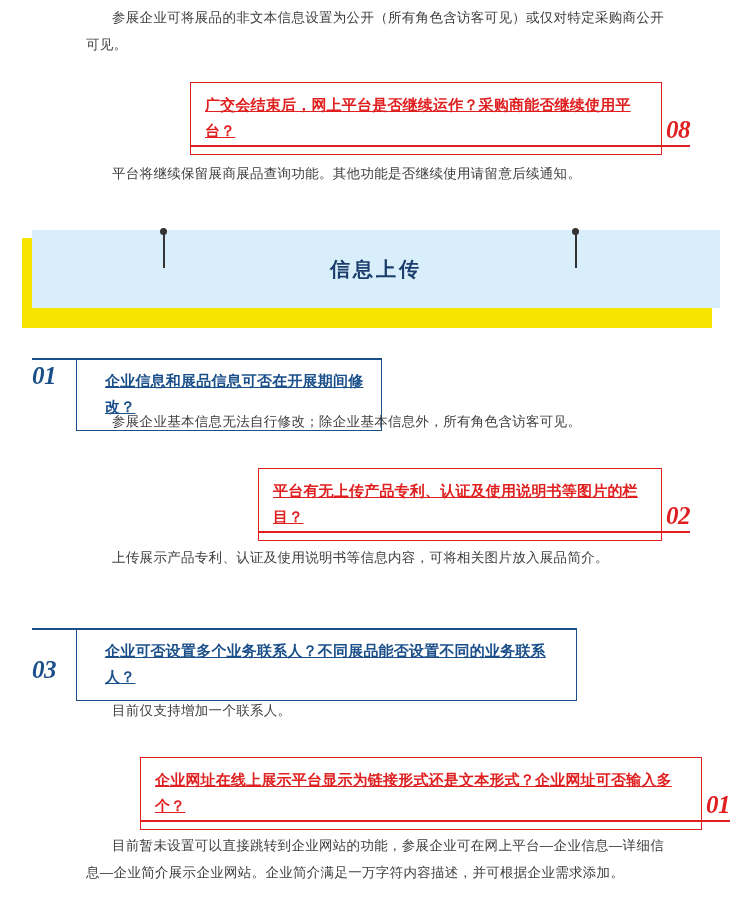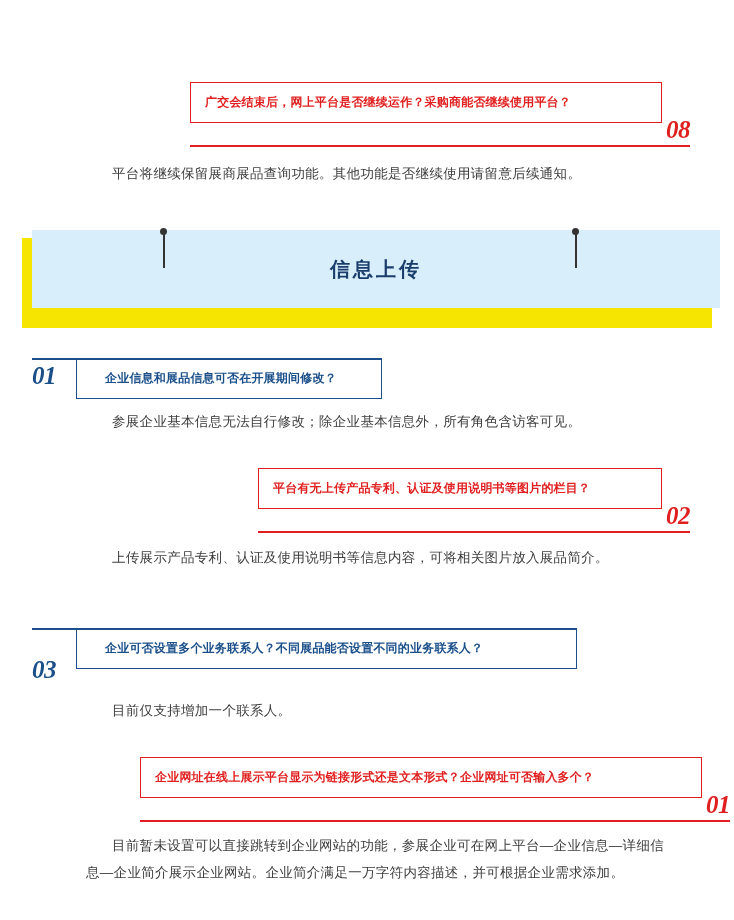--- a/index.html
+++ b/index.html
@@ -32,26 +32,27 @@
 
   
   .qblock {
     position: relative;
     box-sizing: border-box;
   }
   .qbox {
     box-sizing: border-box;
     border: 1.5px solid #e02020;
     padding: 9px 14px 9px 14px;
-    font-size: 12px;
+    font-size: 15px;
     font-weight: bold;
     line-height: 1.75;
     color: #e02020;
     letter-spacing: 0.2px;
     background: #ffffff;
+    text-decoration: underline;
   }
   .qbox.blue {
     border-color: #1a4f8a;
     color: #1a4f8a;
     padding-left: 28px;
   }
   .qnum {
     position: absolute;
     font-size: 25px;
     font-weight: bold;
@@ -102,20 +103,23 @@
     height: 7px;
     border-radius: 50%;
     background: #333333;
   }
 </style>
 </head>
 <body>
 
 <div class="page">
 
+  <div class="answer" style="position:absolute; left:86px; top:4px; width:580px;">
+    <span class="indent"></span><span>参展企业可将展品的非文本信息设置为公开（所有角色含访客可见）或仅对特定采购商公开可见。</span>
+  </div>
 
   <div class="qblock" style="position:absolute; left:190px; top:82px; width:500px;">
     <div class="qbox" style="width:472px;">
       <span>广交会结束后，网上平台是否继续运作？采购商能否继续使用平台？</span>
     </div>
     <div class="qnum" style="right:0px; top:34px;">08</div>
     <div class="accent-line" style="left:0px; top:63px; width:500px;"></div>
   </div>
 
   <div class="answer" style="position:absolute; left:86px; top:160px; width:590px;">

